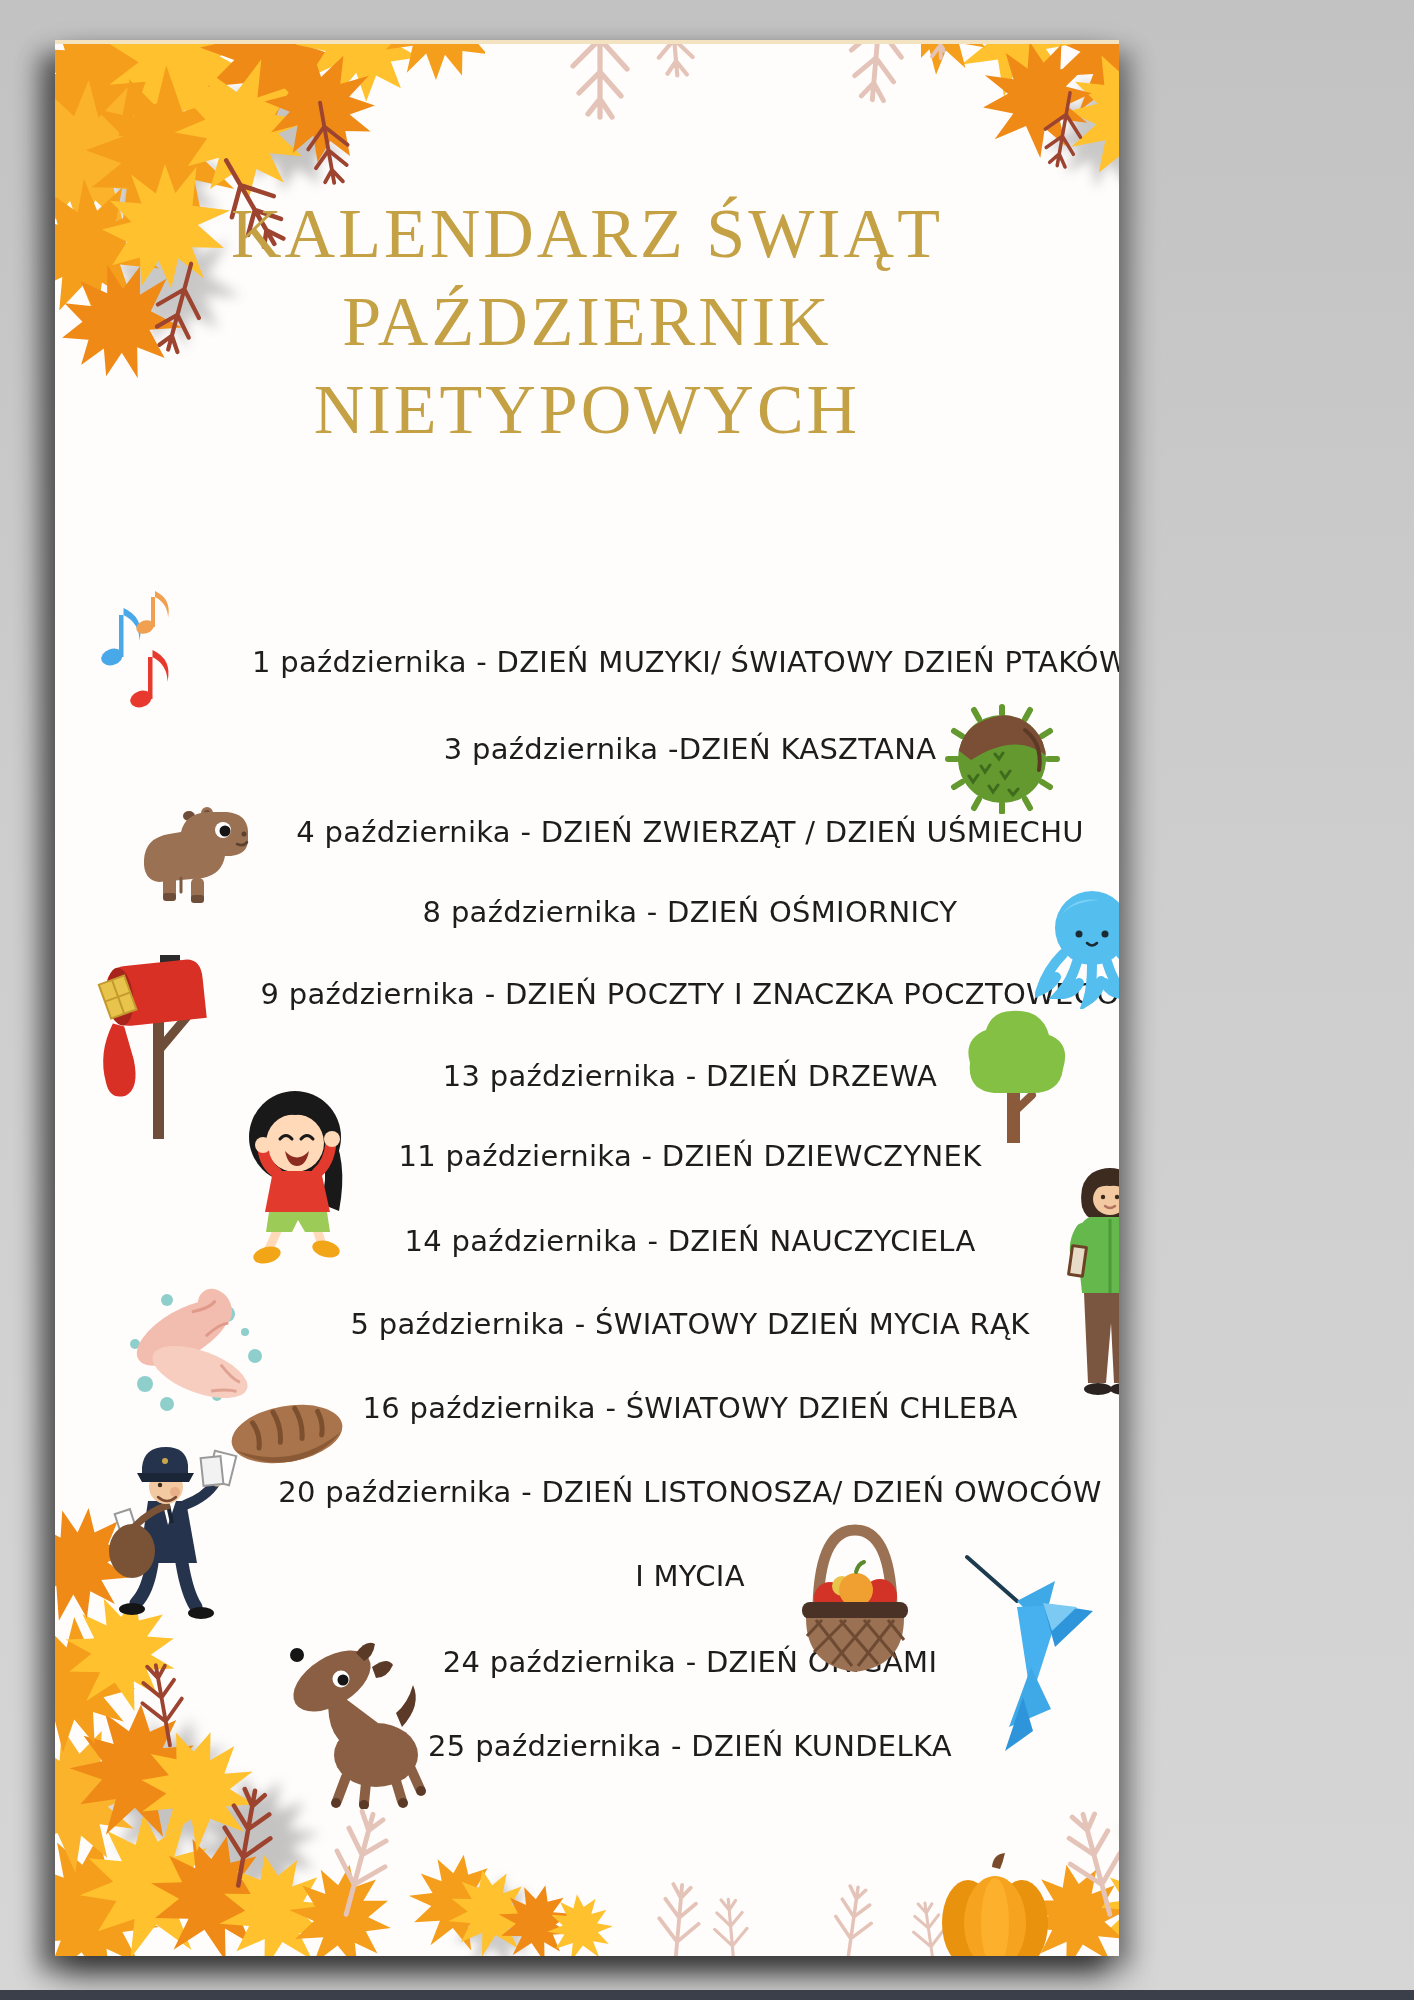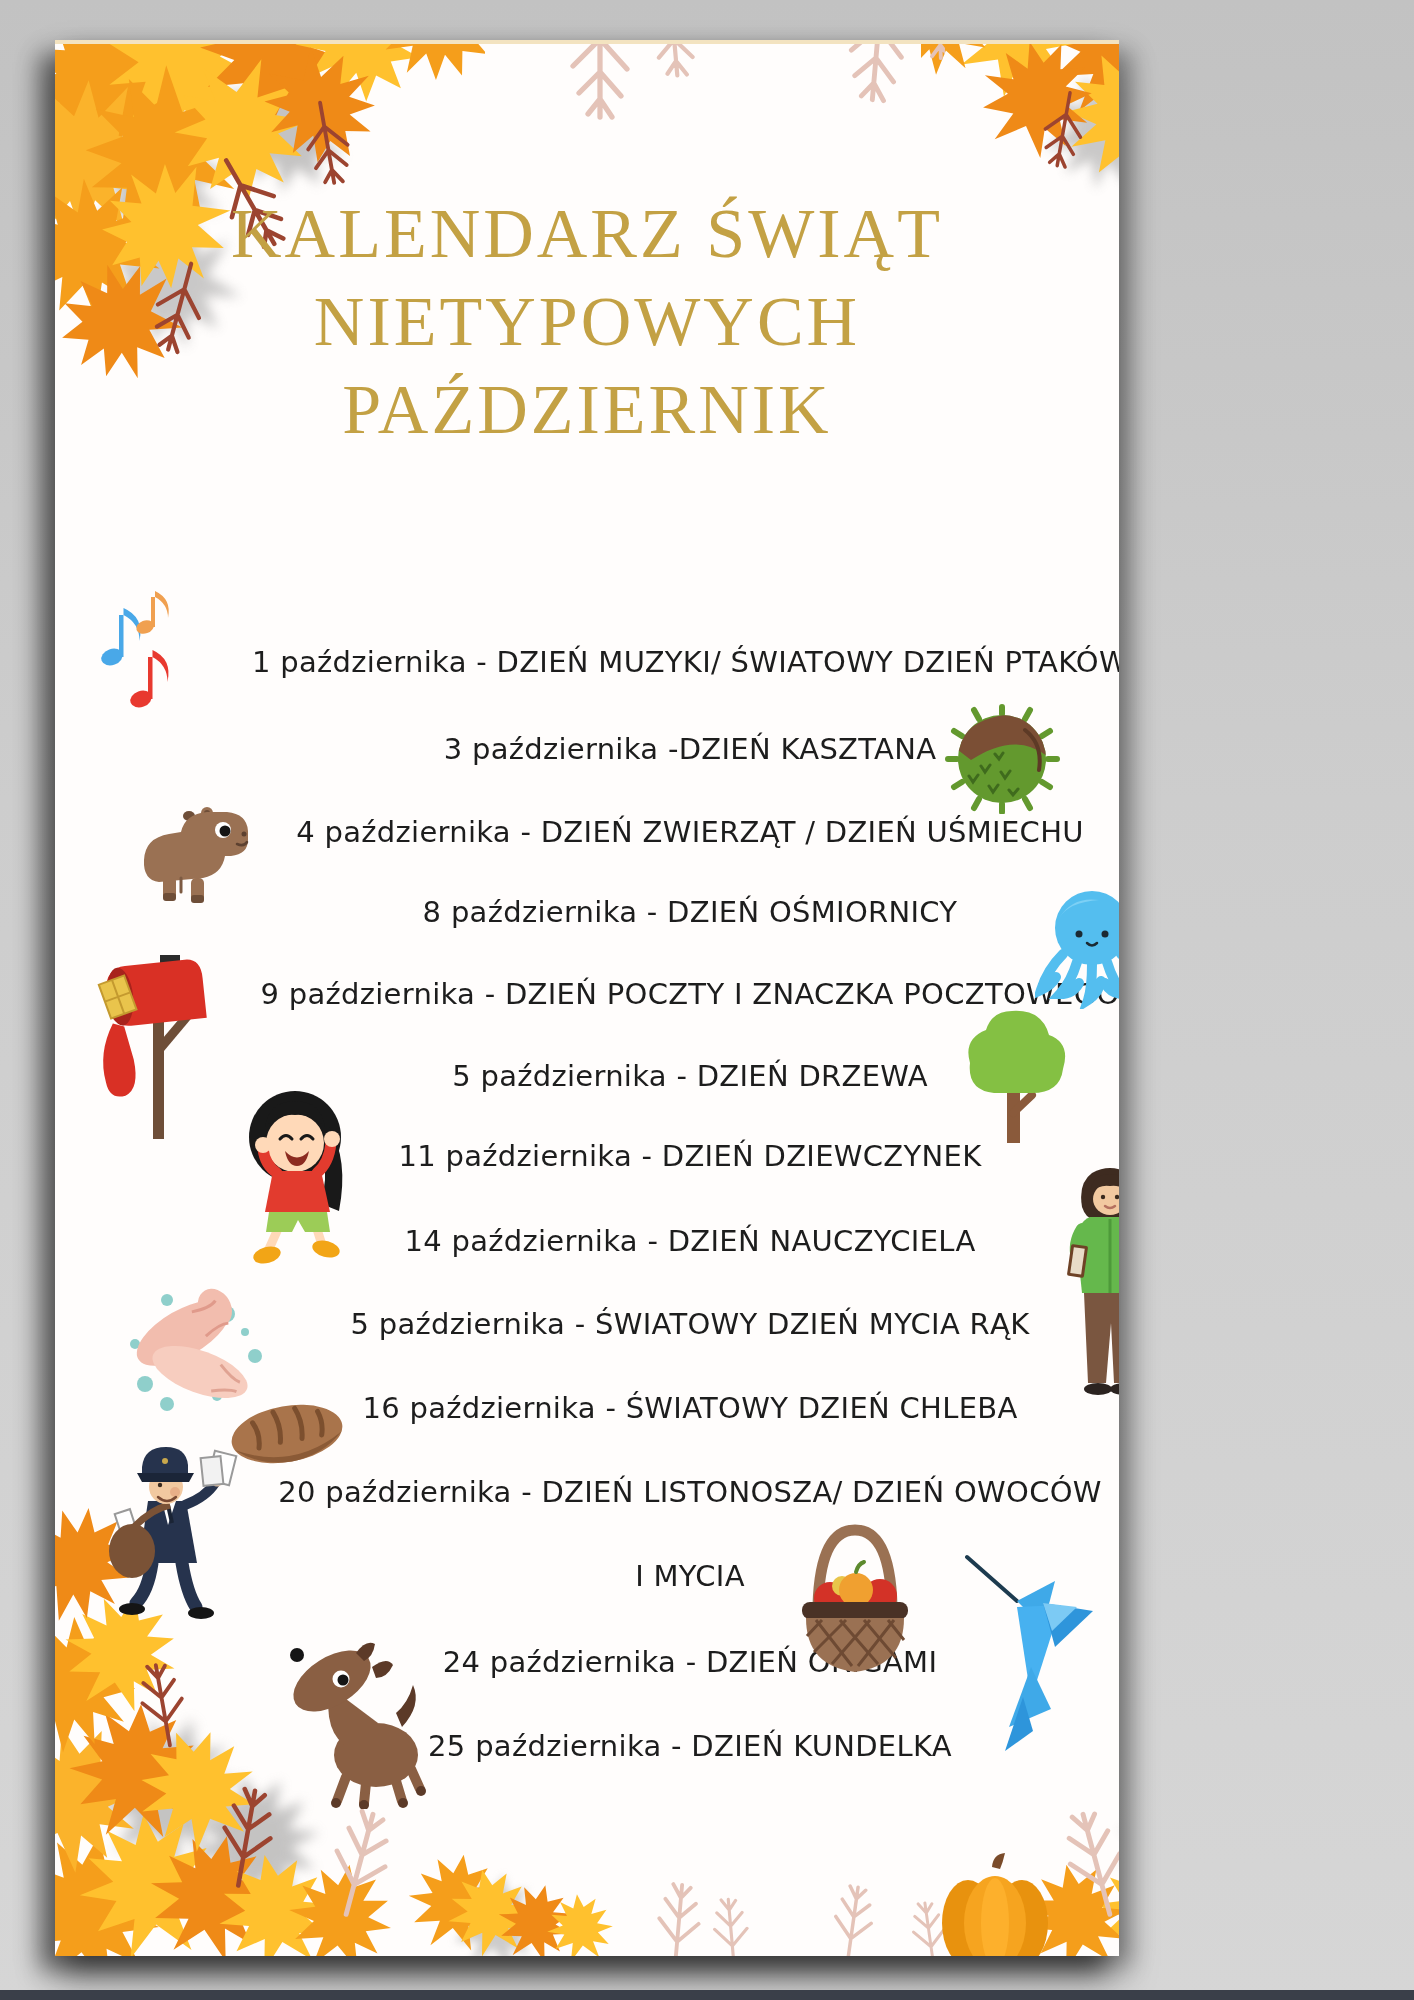--- a/index.html
+++ b/index.html
@@ -138,31 +138,31 @@
     <use href="#leaf" fill="#ef8a17" transform="translate(110 70) scale(.8) rotate(15 50 50)"></use>
     <use href="#leaf" fill="#ffc12e" transform="translate(160 80) scale(.7) rotate(355 50 50)"></use>
     <use href="#twig" style="color:#e4c3b8" transform="translate(240 40) scale(1.1) rotate(5 50 50)"></use>
     <use href="#twig" style="color:#e4c3b8" transform="translate(300 60) scale(.9) rotate(355 50 50)"></use>
     <use href="#twig" style="color:#e4c3b8" transform="translate(420 45) scale(1.0) rotate(8 50 50)"></use>
     <use href="#twig" style="color:#e4c3b8" transform="translate(500 65) scale(.85) rotate(352 50 50)"></use>
   </svg>
 
   <div class="title">
     <div>KALENDARZ ŚWIĄT</div>
+    <div>PAŹDZIERNIK</div>
     <div>NIETYPOWYCH</div>
-    <div>PAŹDZIERNIK</div>
   </div>
 
   <div class="rows">
     <div class="row" style="top:597px">1 października - DZIEŃ MUZYKI/ ŚWIATOWY DZIEŃ PTAKÓW</div>
     <div class="row" style="top:684px">3 października -DZIEŃ KASZTANA</div>
     <div class="row" style="top:767px">4 października - DZIEŃ ZWIERZĄT / DZIEŃ UŚMIECHU</div>
     <div class="row" style="top:847px">8 października - DZIEŃ OŚMIORNICY</div>
     <div class="row" style="top:929px">9 października - DZIEŃ POCZTY I ZNACZKA POCZTOWEGO</div>
-    <div class="row" style="top:1011px">5 października - DZIEŃ DRZEWA</div>
+    <div class="row" style="top:1011px">13 października - DZIEŃ DRZEWA</div>
     <div class="row" style="top:1091px">11 października - DZIEŃ DZIEWCZYNEK</div>
     <div class="row" style="top:1176px">14 października - DZIEŃ NAUCZYCIELA</div>
     <div class="row" style="top:1259px">5 października - ŚWIATOWY DZIEŃ MYCIA RĄK</div>
     <div class="row" style="top:1343px">16 października - ŚWIATOWY DZIEŃ CHLEBA</div>
     <div class="row" style="top:1427px">20 października - DZIEŃ LISTONOSZA/ DZIEŃ OWOCÓW</div>
     <div class="row" style="top:1511px">I MYCIA</div>
     <div class="row" style="top:1597px">24 października - DZIEŃ ORIGAMI</div>
     <div class="row" style="top:1681px">25 października - DZIEŃ KUNDELKA</div>
   </div>
 

